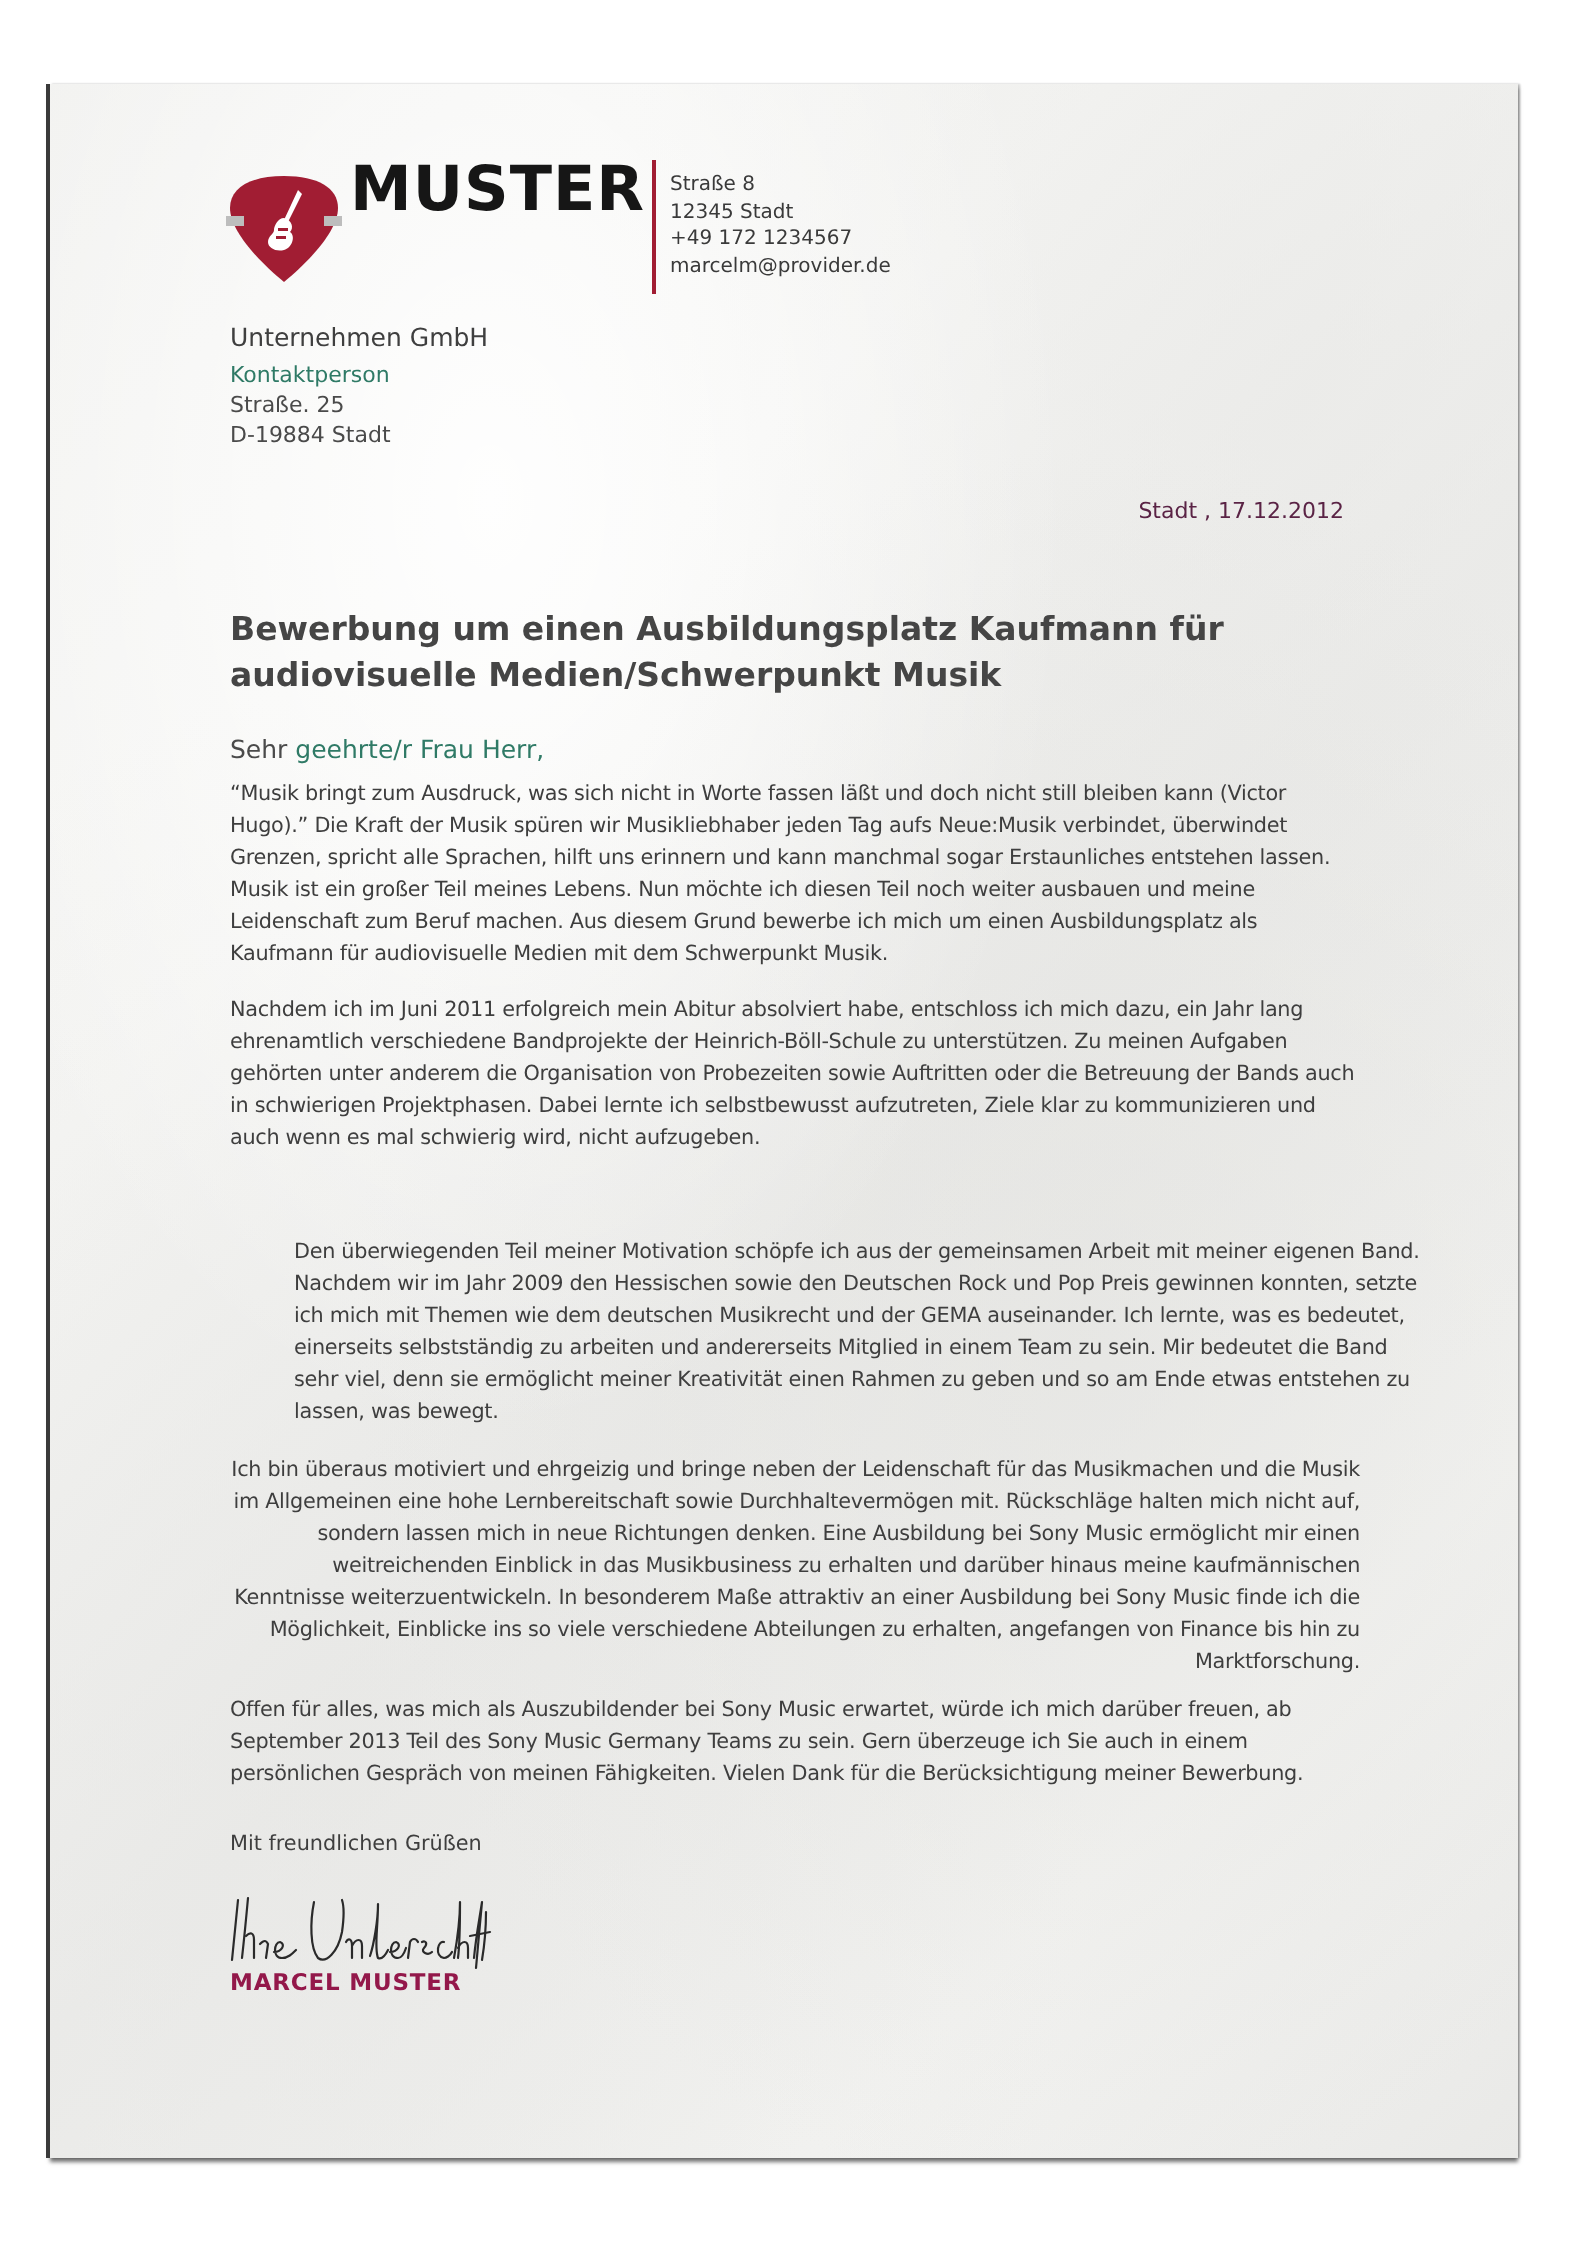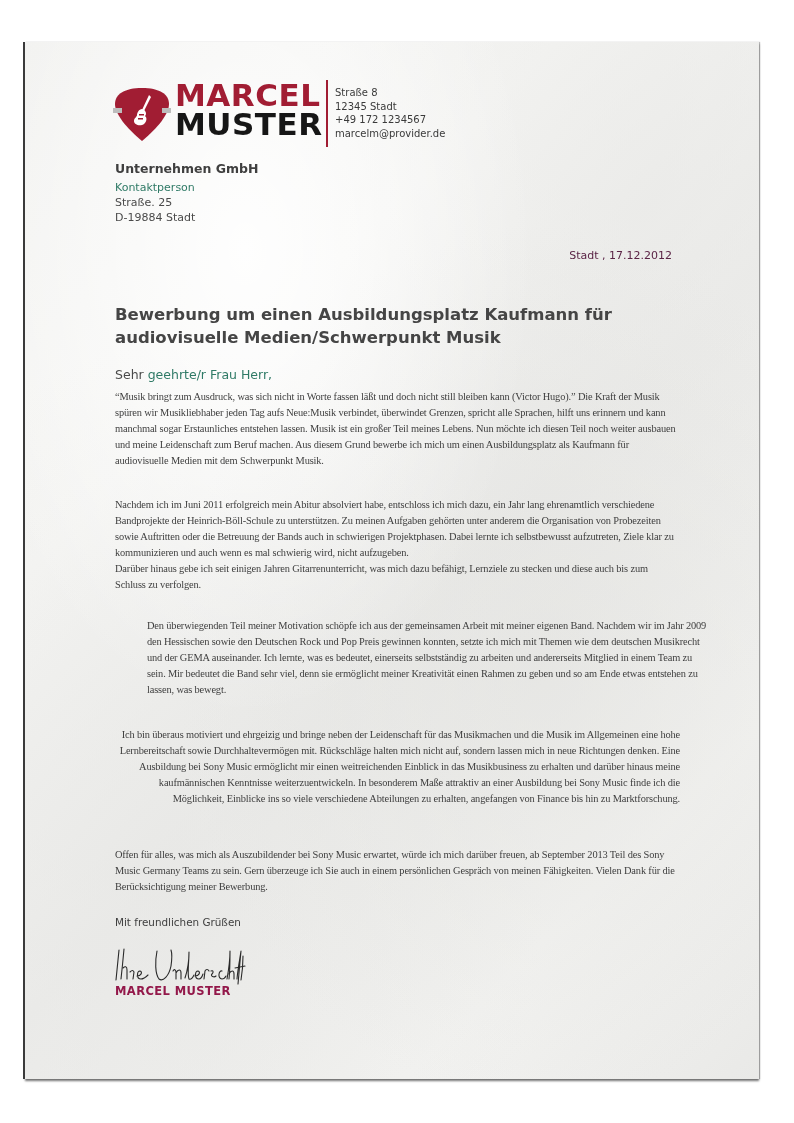--- a/index.html
+++ b/index.html
@@ -19,32 +19,32 @@
     }
     .logo-pick { position: absolute; left: 113px; top: 86px; width: 58px; height: 56px; }
     .logo-text { position: absolute; left: 175px; top: 81px; font-family: "DejaVu Sans", sans-serif; font-weight: bold; line-height: 29px; letter-spacing: 0.5px; }
     .logo-line1 { color: #a11d33; font-size: 31px; display: block; }
     .logo-line2 { color: #161616; font-size: 31px; display: block; }
     .divider { position: absolute; left: 326px; top: 80px; width: 2px; height: 67px; background: #a11d33; }
     .contact { position: absolute; left: 335px; top: 86px; font-size: 10px; line-height: 13.5px; color: #3a3a3a; }
     .contact div { white-space: nowrap; }
 
     .recipient { position: absolute; left: 115px; top: 161px; color: #4a4a4a; font-size: 11px; line-height: 15px; }
-    .recipient .company { font-weight: bold; font-size: 12.5px; color: #3f3f3f; margin-bottom: 3px; line-height: 16px; }
+    .recipient .company { font-weight: normal; font-size: 12.5px; color: #3f3f3f; margin-bottom: 3px; line-height: 16px; }
     .recipient .contact-person { color: #2f7a66; }
 
     .date { position: absolute; right: 122px; top: 249px; font-size: 11px; color: #5a2345; white-space: nowrap; }
 
     .subject { position: absolute; left: 115px; top: 303px; width: 520px; font-size: 16.5px; line-height: 23px; font-weight: bold; color: #454545; }
 
     .salutation { position: absolute; left: 115px; top: 367px; font-size: 12.5px; color: #4a4a4a; white-space: nowrap; text-align: right; }
     .salutation .green { color: #2f7a66; }
 
     .body-text { position: absolute; left: 115px; width: 565px; font-size: 10.4px; line-height: 16px; color: #3e3e3e; letter-spacing: -0.15px; }
-    .body-text p { margin: 0; font-family: Liberation Serif, serif; }
+    .body-text p { margin: 0; }
     #p1 { top: 389px; }
     #p2 { top: 497px; }
     #p3 { top: 618px; margin-left: 32px; }
     #p4 { top: 727px; text-align: right; }
     #p5 { top: 847px; }
 
     .closing { position: absolute; left: 115px; top: 916px; font-size: 10.4px; color: #3e3e3e; }
     .signature-svg { position: absolute; left: 113px; top: 946px; width: 135px; height: 40px; }
     .signer-name { position: absolute; left: 115px; top: 984px; font-size: 11.5px; font-weight: bold; color: #93184a; letter-spacing: 0.4px; white-space: nowrap; }
   </style>
@@ -57,21 +57,20 @@
   <path d="M29 2 C46 2 56 8 56 18 C56 30 40 46 29 55 C18 46 2 30 2 18 C2 8 12 2 29 2 Z" fill="#a11d33"></path>
   <rect x="0" y="22" width="9" height="5" fill="#bdbdbd"></rect>
   <rect x="49" y="22" width="9" height="5" fill="#bdbdbd"></rect>
   <path d="M36 9 L38 11 L31 25 L29 24 Z" fill="#ffffff"></path>
   <path d="M29 23 C33 24 34 28 32 30 C35 32 33 38 29 39 C25 40 21 38 21 35 C21 32 24 31 24 29 C24 27 26 23 29 23 Z" fill="#ffffff"></path>
   <rect x="26" y="28" width="5" height="1.5" fill="#a11d33"></rect>
   <rect x="25" y="32" width="5" height="1.5" fill="#a11d33"></rect>
 </svg>
 
 <div class="logo-text">
-  <span class="logo-line1">MARCEL</span>
   <span class="logo-line2">MUSTER</span>
 </div>
 
 <div class="divider"></div>
 
 <div class="contact">
   <div>Straße 8</div>
   <div>12345 Stadt</div>
   <div>+49 172 1234567</div>
   <div>marcelm@provider.de</div>
@@ -88,21 +87,20 @@
 
 <div class="subject">Bewerbung um einen Ausbildungsplatz Kaufmann für audiovisuelle Medien/Schwerpunkt Musik</div>
 
 <div class="salutation"><span>Sehr </span><span class="green">geehrte/r Frau Herr,</span></div>
 
 <div class="body-text" id="p1">
   <p>“Musik bringt zum Ausdruck, was sich nicht in Worte fassen läßt und doch nicht still bleiben kann (Victor Hugo).” Die Kraft der Musik spüren wir Musikliebhaber jeden Tag aufs Neue:Musik verbindet, überwindet Grenzen, spricht alle Sprachen, hilft uns erinnern und kann manchmal sogar Erstaunliches entstehen lassen. Musik ist ein großer Teil meines Lebens. Nun möchte ich diesen Teil noch weiter ausbauen und meine Leidenschaft zum Beruf machen. Aus diesem Grund bewerbe ich mich um einen Ausbildungsplatz als Kaufmann für audiovisuelle Medien mit dem Schwerpunkt Musik.</p>
 </div>
 <div class="body-text" id="p2">
   <p>Nachdem ich im Juni 2011 erfolgreich mein Abitur absolviert habe, entschloss ich mich dazu, ein Jahr lang ehrenamtlich verschiedene Bandprojekte der Heinrich-Böll-Schule zu unterstützen. Zu meinen Aufgaben gehörten unter anderem die Organisation von Probezeiten sowie Auftritten oder die Betreuung der Bands auch in schwierigen Projektphasen. Dabei lernte ich selbstbewusst aufzutreten,  Ziele klar zu kommunizieren und auch wenn es mal schwierig wird, nicht aufzugeben.</p>
-  <p>Darüber hinaus gebe ich seit einigen Jahren Gitarrenunterricht, was mich dazu befähigt, Lernziele zu stecken und diese auch bis zum Schluss zu verfolgen.</p>
 </div>
 <div class="body-text" id="p3">
   <p>Den überwiegenden Teil meiner Motivation schöpfe ich aus der gemeinsamen Arbeit mit meiner eigenen Band. Nachdem wir im Jahr 2009 den Hessischen sowie den Deutschen Rock und Pop Preis gewinnen konnten, setzte ich mich mit Themen wie dem deutschen Musikrecht und der GEMA auseinander. Ich lernte, was es bedeutet, einerseits selbstständig zu arbeiten und andererseits Mitglied in einem Team zu sein. Mir bedeutet die Band sehr viel, denn sie ermöglicht meiner Kreativität einen Rahmen zu geben und so am Ende etwas entstehen zu lassen, was bewegt.</p>
 </div>
 <div class="body-text" id="p4">
   <p>Ich bin überaus motiviert und ehrgeizig und bringe neben der Leidenschaft für das Musikmachen und die Musik im Allgemeinen eine hohe Lernbereitschaft sowie Durchhaltevermögen mit. Rückschläge halten mich nicht auf, sondern lassen mich in neue Richtungen denken. Eine Ausbildung bei Sony Music ermöglicht mir einen weitreichenden Einblick in das Musikbusiness zu erhalten und darüber hinaus meine kaufmännischen Kenntnisse weiterzuentwickeln. In besonderem Maße attraktiv an einer Ausbildung bei Sony Music finde ich die Möglichkeit, Einblicke ins so viele verschiedene Abteilungen zu erhalten, angefangen von Finance bis hin zu Marktforschung.</p>
 </div>
 <div class="body-text" id="p5">
   <p>Offen für alles, was mich als Auszubildender bei Sony Music erwartet, würde ich mich darüber freuen, ab September 2013 Teil des Sony Music Germany Teams zu sein. Gern überzeuge ich Sie auch in einem persönlichen Gespräch von meinen Fähigkeiten. Vielen Dank für die Berücksichtigung meiner Bewerbung.</p>
 </div>

